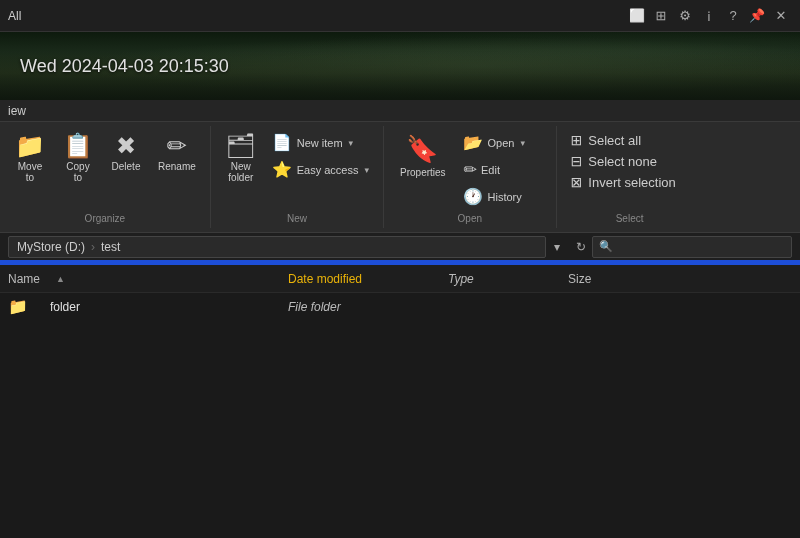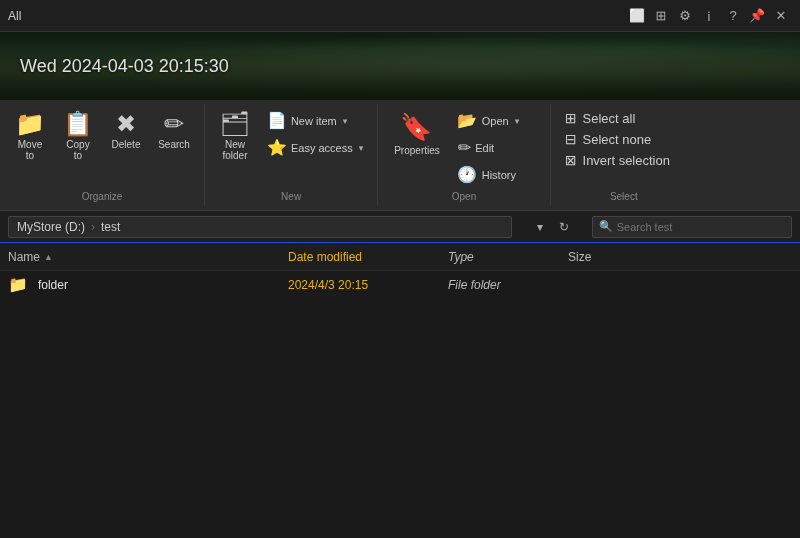--- a/index.html
+++ b/index.html
@@ -134,24 +134,24 @@
     .ribbon-btn-small .btn-icon-sm { font-size: 16px; }
     .ribbon-btn-small .btn-label-sm { font-size: 11px; color: #ccc; white-space: nowrap; }
     .ribbon-btn-small .btn-arrow { font-size: 9px; color: #aaa; margin-left: 2px; }
 
     .ribbon-col { display: flex; flex-direction: column; gap: 2px; }
 
     
     .address-bar {
       height: 32px;
       background: #1e1e1e;
-      border-bottom: 1px solid #1d4ed8;
-      display: flex;
-      align-items: center;
-      gap: 17px;
+      border-bottom: 5px solid #1d4ed8;
+      display: flex;
+      align-items: center;
+      gap: 0;
       padding: 0 8px;
     }
     .address-path {
       flex: 1;
       background: #2a2a2a;
       border: 1px solid #444;
       height: 22px;
       display: flex;
       align-items: center;
       padding: 0 8px;
@@ -187,21 +187,21 @@
     
     .file-list { background: #1a1a1a; flex: 1; }
     .file-list-header {
       display: flex;
       align-items: center;
       height: 28px;
       border-bottom: 1px solid #2a2a2a;
       background: #1e1e1e;
       padding: 0 8px;
     }
-    .col-name { width: 280px; font-size: 12px; color: #bbb; display: flex; align-items: center; gap: 4px; }
+    .col-name { width: 280px; font-size: 12px; color: #bbb; display: flex; align-items: center; gap: 16px; }
     .col-date { width: 160px; font-size: 12px; color: #eab308; }
     .col-type { width: 120px; font-size: 12px; color: #bbb; font-style: italic; }
     .col-size { width: 100px; font-size: 12px; color: #bbb; }
     .sort-arrow { font-size: 9px; color: #888; }
 
     .file-row {
       display: flex;
       align-items: center;
       height: 28px;
       padding: 0 8px;
@@ -261,39 +261,42 @@
 </div>
 
 <div class="hero-area">
   <div class="hero-bg"></div>
   <div class="hero-silhouette"></div>
   <span class="hero-datetime">Wed 2024-04-03 20:15:30</span>
   <span class="hero-cursor"></span>
 </div>
 
 <div class="ribbon">
+  <div class="ribbon-header">
+    <span class="ribbon-header-text">iew</span>
+  </div>
   <div class="ribbon-content">
 
     <div class="ribbon-group">
       <div class="ribbon-group-items">
         <button class="ribbon-btn">
           <span class="btn-icon">📁</span>
           <span class="btn-label">Move<br>to</span>
         </button>
         <button class="ribbon-btn">
           <span class="btn-icon">📋</span>
           <span class="btn-label">Copy<br>to</span>
         </button>
         <button class="ribbon-btn">
           <span class="btn-icon">✖</span>
           <span class="btn-label">Delete</span>
         </button>
         <button class="ribbon-btn">
           <span class="btn-icon">✏</span>
-          <span class="btn-label">Search</span>
+          <span class="btn-label">Rename</span>
         </button>
       </div>
       <span class="ribbon-group-label">Organize</span>
     </div>
 
     <div class="ribbon-group">
       <div class="ribbon-group-items">
         <button class="ribbon-btn">
           <span class="btn-icon">🗂</span>
           <span class="btn-label">New<br>folder</span>
@@ -367,21 +370,20 @@
     <span>MyStore (D:)</span>
     <span class="address-sep">›</span>
     <span>test</span>
   </div>
   <div class="address-controls">
     <button class="addr-btn">▾</button>
     <button class="addr-btn">↻</button>
   </div>
   <div class="search-box">
     <span style="font-size:11px;color:#888;">🔍</span>
-    <input type="text" placeholder="Search test" style="">
   </div>
 </div>
 
 <div class="file-list">
   <div class="file-list-header">
     <div class="col-name">
       <span>Name</span>
       <span class="sort-arrow">▲</span>
     </div>
     <div class="col-date">
@@ -393,23 +395,20 @@
     <div class="col-size">
       <span>Size</span>
     </div>
   </div>
 
   <div class="file-row">
     <div class="col-name">
       <span class="file-icon">📁</span>
       <span class="file-name">folder</span>
     </div>
-    <div class="col-date">
-      <span>2024/4/3 20:15</span>
-    </div>
     <div class="col-type">
       <span>File folder</span>
     </div>
     <div class="col-size">
       <span></span>
     </div>
   </div>
 </div>
 
 </body></html>

